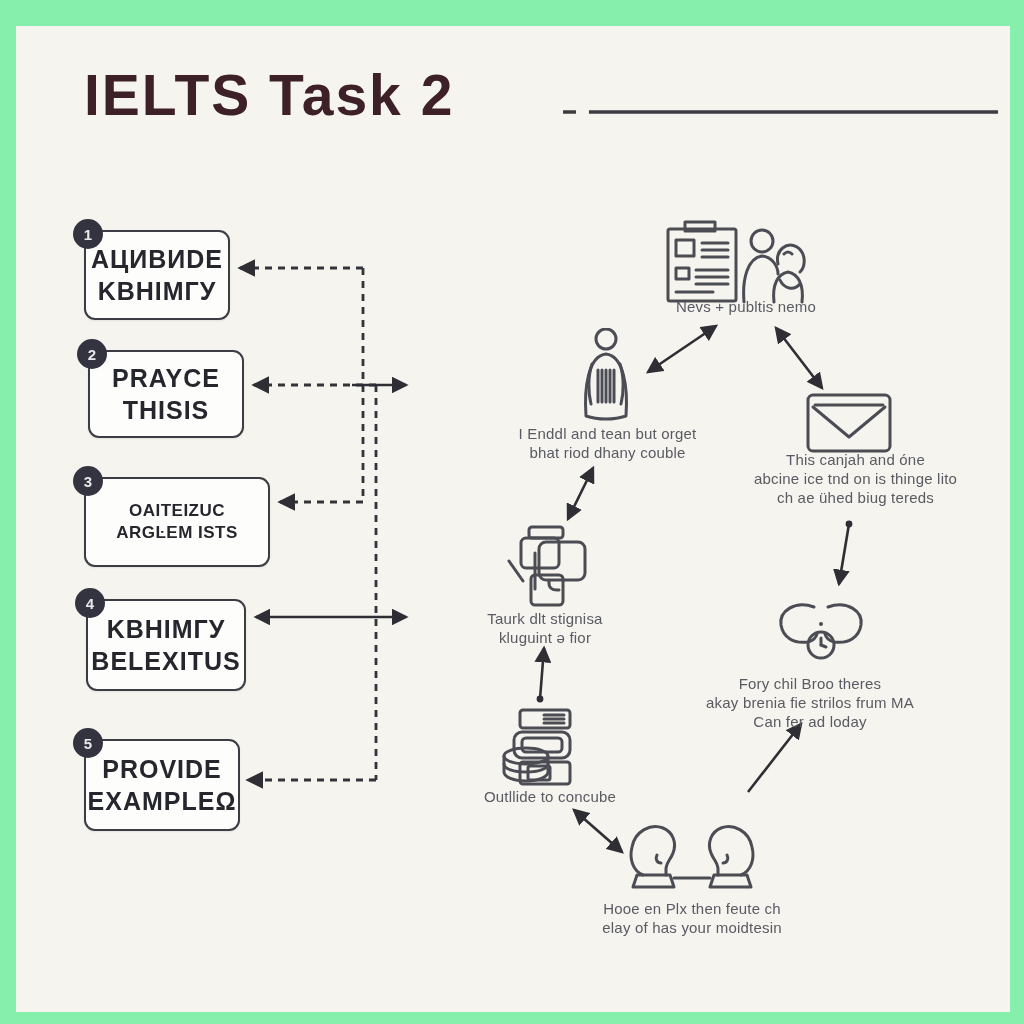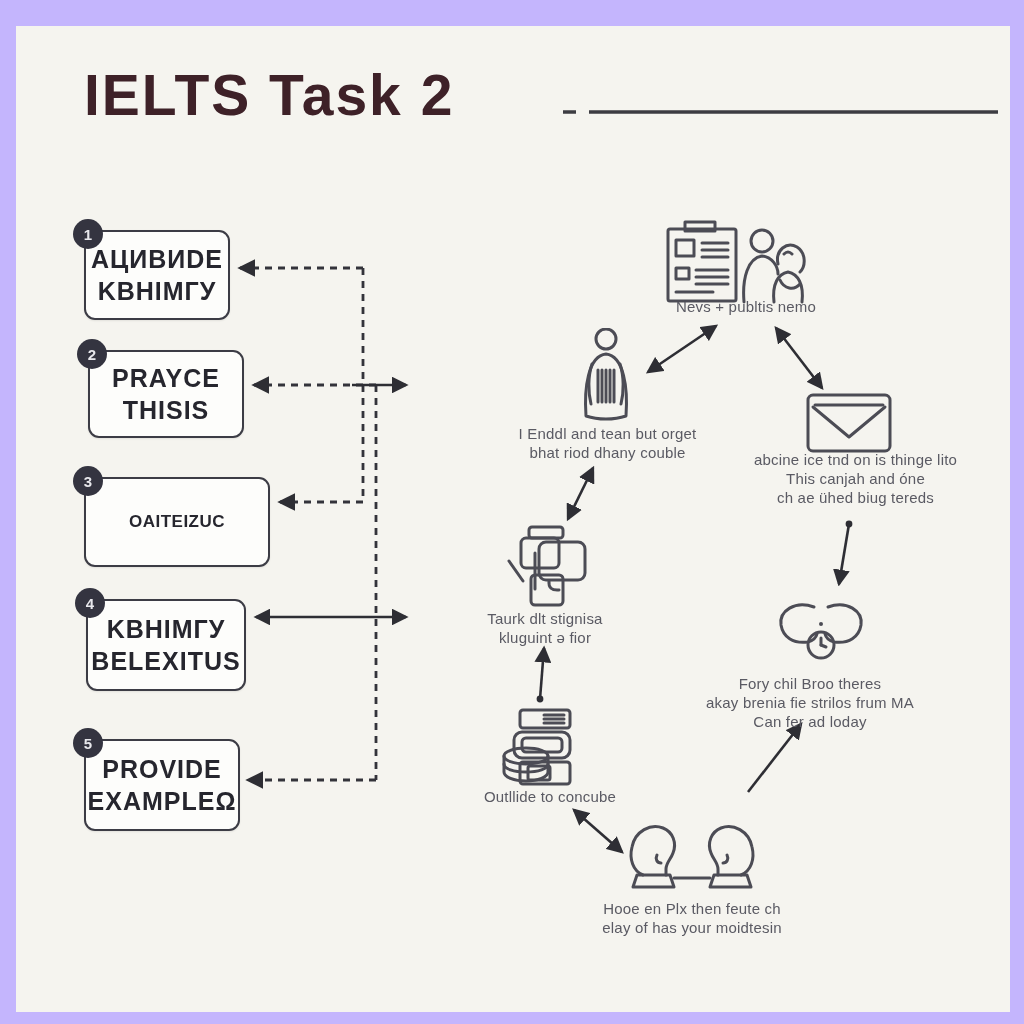--- a/index.html
+++ b/index.html
@@ -1,18 +1,18 @@
 <!DOCTYPE html>
 <html><head>
 <meta charset="utf-8">
 <style>
   html,body{margin:0;padding:0;background:#ffffff;}
   .canvas{
     position:relative;width:1024px;height:1024px;margin:0 auto;
-    background:#c4b5fd;overflow:hidden;
+    background:#86efac;overflow:hidden;
     font-family:"Liberation Sans", sans-serif;
   }
   .page{
     position:absolute;left:16px;top:26px;right:14px;bottom:12px;
     background:#f5f4ef;
   }
   .title{
     position:absolute;left:84px;top:62px;margin:0;
     font-size:57px;font-weight:700;letter-spacing:2px;
     color:#3e2128;z-index:5;
@@ -103,20 +103,21 @@
     <div class="step-lines">
       <span>PRAYCE</span><br>
       <span>THISIS</span>
     </div>
   </div>
 
   <div class="step-box small" style="left:84px;top:477px;width:182px;height:86px;">
     <span class="badge">3</span>
     <div class="step-lines">
       <span>OAITEIZUC</span><br>
+      <span>ARGĿEM ISTS</span>
     </div>
   </div>
 
   <div class="step-box" style="left:86px;top:599px;width:156px;height:88px;">
     <span class="badge">4</span>
     <div class="step-lines">
       <span>KВНІМГУ</span><br>
       <span>BELEXITUS</span>
     </div>
   </div>
@@ -236,22 +237,22 @@
   <div class="cap" style="left:640px;top:298px;width:212px;">
     <span>Nevs + publtis nemo</span>
   </div>
 
   <div class="cap" style="left:495px;top:425px;width:225px;">
     <span>I Enddl and tean but orget</span>
     <span>bhat riod dhany couble</span>
   </div>
 
   <div class="cap" style="left:738px;top:451px;width:235px;">
+    <span>This canjah and óne</span>
     <span>abcine ice tnd on is thinge lito</span>
-    <span>This canjah and óne</span>
     <span>ch ae ühed biug tereds</span>
   </div>
 
   <div class="cap" style="left:455px;top:610px;width:180px;">
     <span>Taurk dlt stignisa</span>
     <span>kluguint ə fior</span>
   </div>
 
   <div class="cap" style="left:700px;top:675px;width:220px;text-align:center;">
     <span>Fory chil Broo theres</span>

